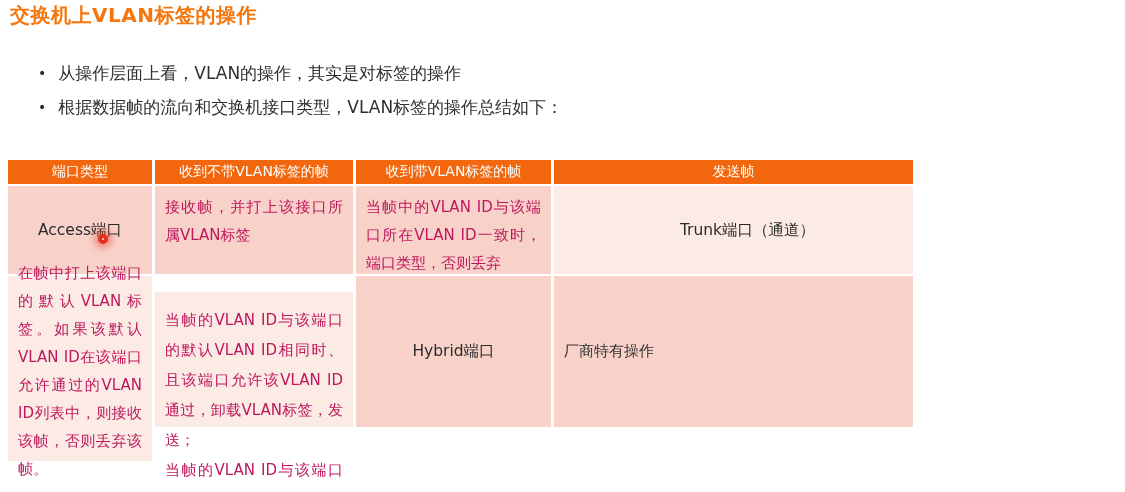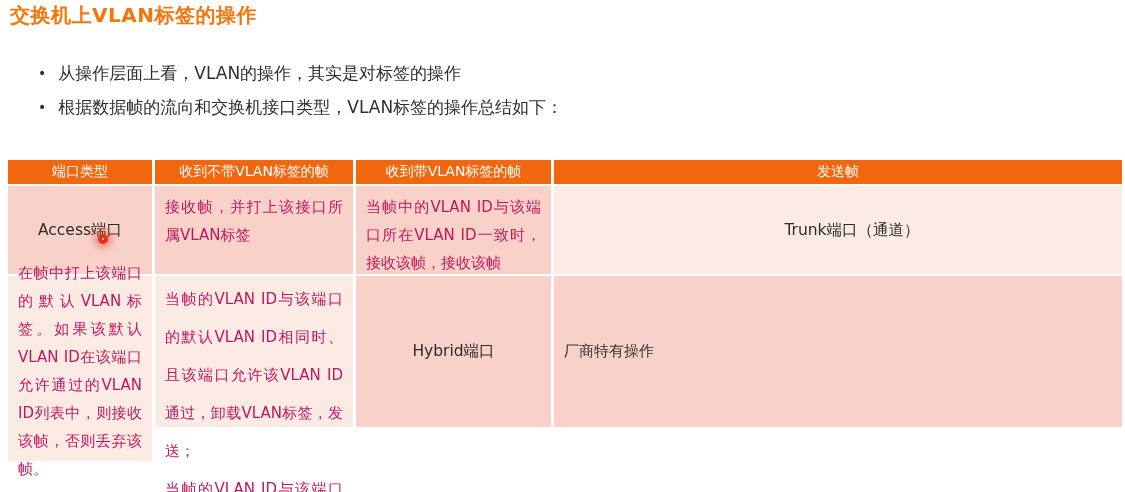--- a/index.html
+++ b/index.html
@@ -32,21 +32,21 @@
   .bullet-item{
     display:flex;align-items:flex-start;
     height:34px;line-height:30px;
     font-size:17px;color:#2e2e2e;
   }
   .bullet-dot{
     font-size:14px;line-height:30px;
     margin-right:12px;color:#2e2e2e;
   }
   .vlan-table{
-    position:absolute;left:8px;top:160px;width:1114px;
+    position:absolute;left:8px;top:160px;width:905px;
     display:grid;
     grid-template-columns:144px 198px 195px 1fr;
     grid-template-rows:24px 88px 151px 32px;
     gap:2px 3px;
     background:#ffffff;
     font-size:15px;
   }
   .th{
     background:var(--accent-orange);
     color:#ffffff;
@@ -65,21 +65,21 @@
     padding:7px 10px 4px 10px;
     line-height:28px;
     color:#be185d;
     text-align:justify;
   }
   .vcenter{
     display:flex;flex-direction:column;justify-content:center;
     padding-top:5px;padding-bottom:0;
   }
   .span-2rows{grid-row:span 2;}
-  .send-trunk{line-height:38px;padding-top:4px;}
+  .send-trunk{line-height:30px;padding-top:13px;margin-top:16px;}
   .send-hybrid{
     display:flex;align-items:center;
     padding:0 10px;line-height:normal;
   }
   .click-indicator{
     position:absolute;left:98px;top:234px;
     width:10px;height:10px;border-radius:50%;
     border:4px solid var(--click-red);
     background:#fdeee9;
     box-shadow:0 0 7px 4px rgba(232,64,42,0.5);
@@ -103,21 +103,21 @@
 
 <div class="vlan-table">
 
   <div class="th">端口类型</div>
   <div class="th">收到不带VLAN标签的帧</div>
   <div class="th">收到带VLAN标签的帧</div>
   <div class="th">发送帧</div>
 
   <div class="cell-dark port-cell">Access端口</div>
   <div class="cell-dark text-cell">接收帧，并打上该接口所属VLAN标签</div>
-  <div class="cell-dark text-cell">当帧中的VLAN ID与该端口所在VLAN ID一致时，接收该帧，接收该帧</div>
+  <div class="cell-dark text-cell">当帧中的VLAN ID与该端口所在VLAN ID一致时，端口类型，否则丢弃</div>
 
   <div class="cell-light port-cell">Trunk端口（通道）</div>
   <div class="cell-light text-cell vcenter span-2rows">在帧中打上该端口的默认VLAN标签。如果该默认VLAN ID在该端口允许通过的VLAN ID列表中，则接收该帧，否则丢弃该帧。</div>
   <div class="cell-light text-cell send-trunk">
     <div>当帧的VLAN ID与该端口的默认VLAN ID相同时、且该端口允许该VLAN ID通过，卸载VLAN标签，发送；</div>
     <div>当帧的VLAN ID与该端口的默认VLAN ID不同，且帧的VLAN ID在该端口的允许通过VLAN ID列表中时，保留帧的原有VLAN标签，发送帧，若不在允许通过的 VLAN ID列表时，丢弃帧。</div>
   </div>
 
   <div class="cell-dark port-cell">Hybrid端口</div>
   <div class="cell-dark send-hybrid">厂商特有操作</div>

